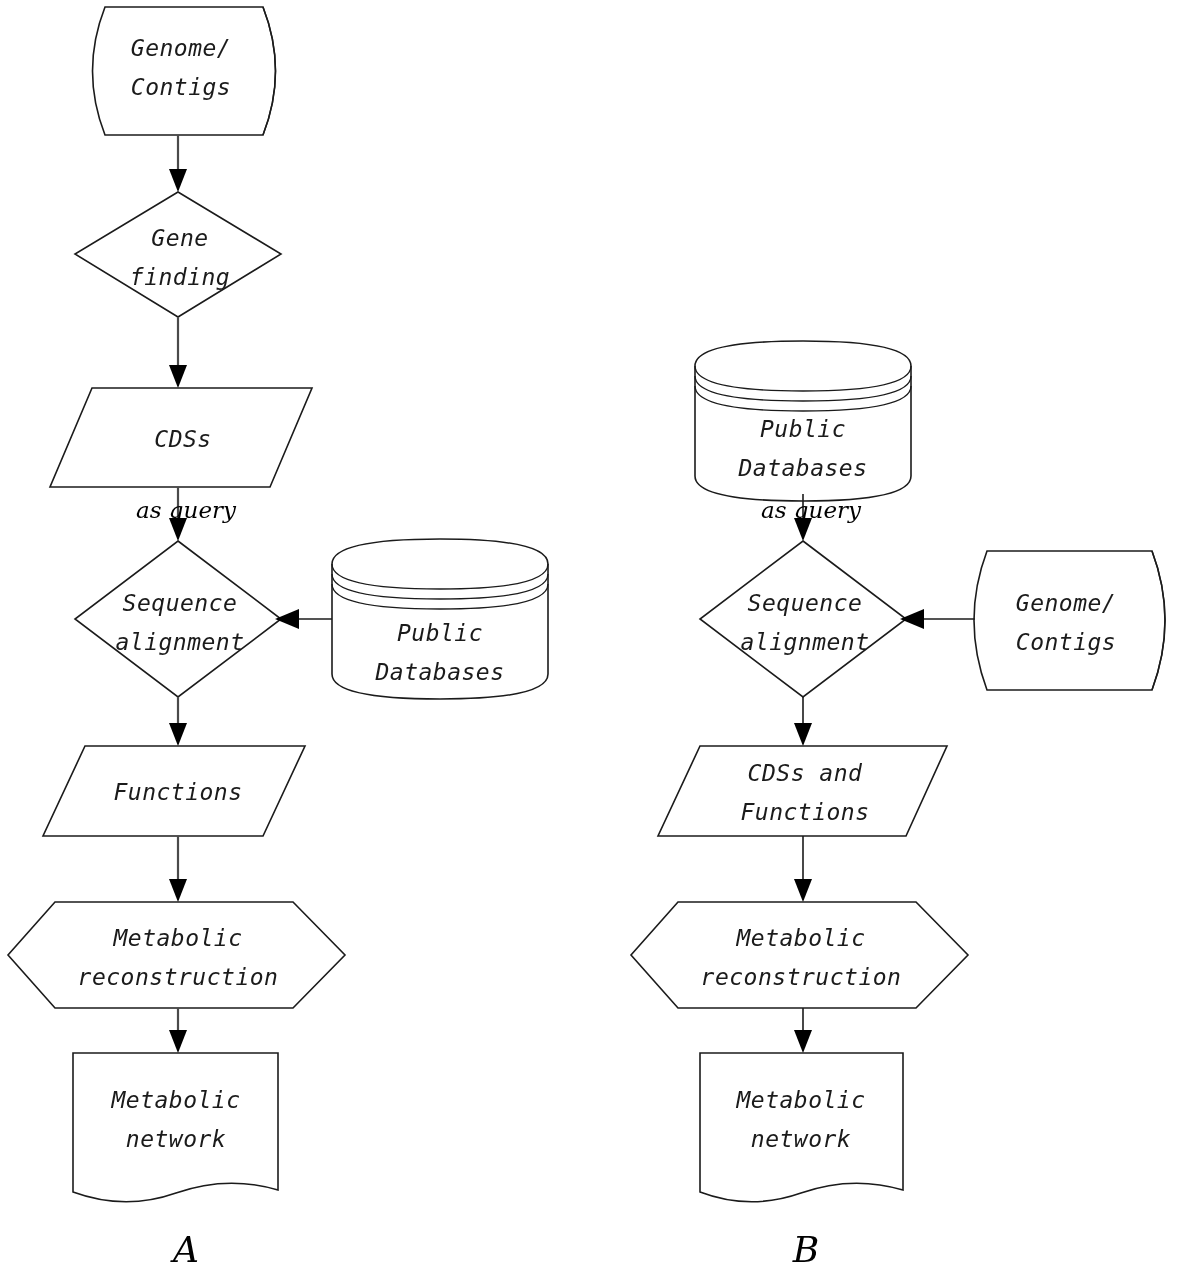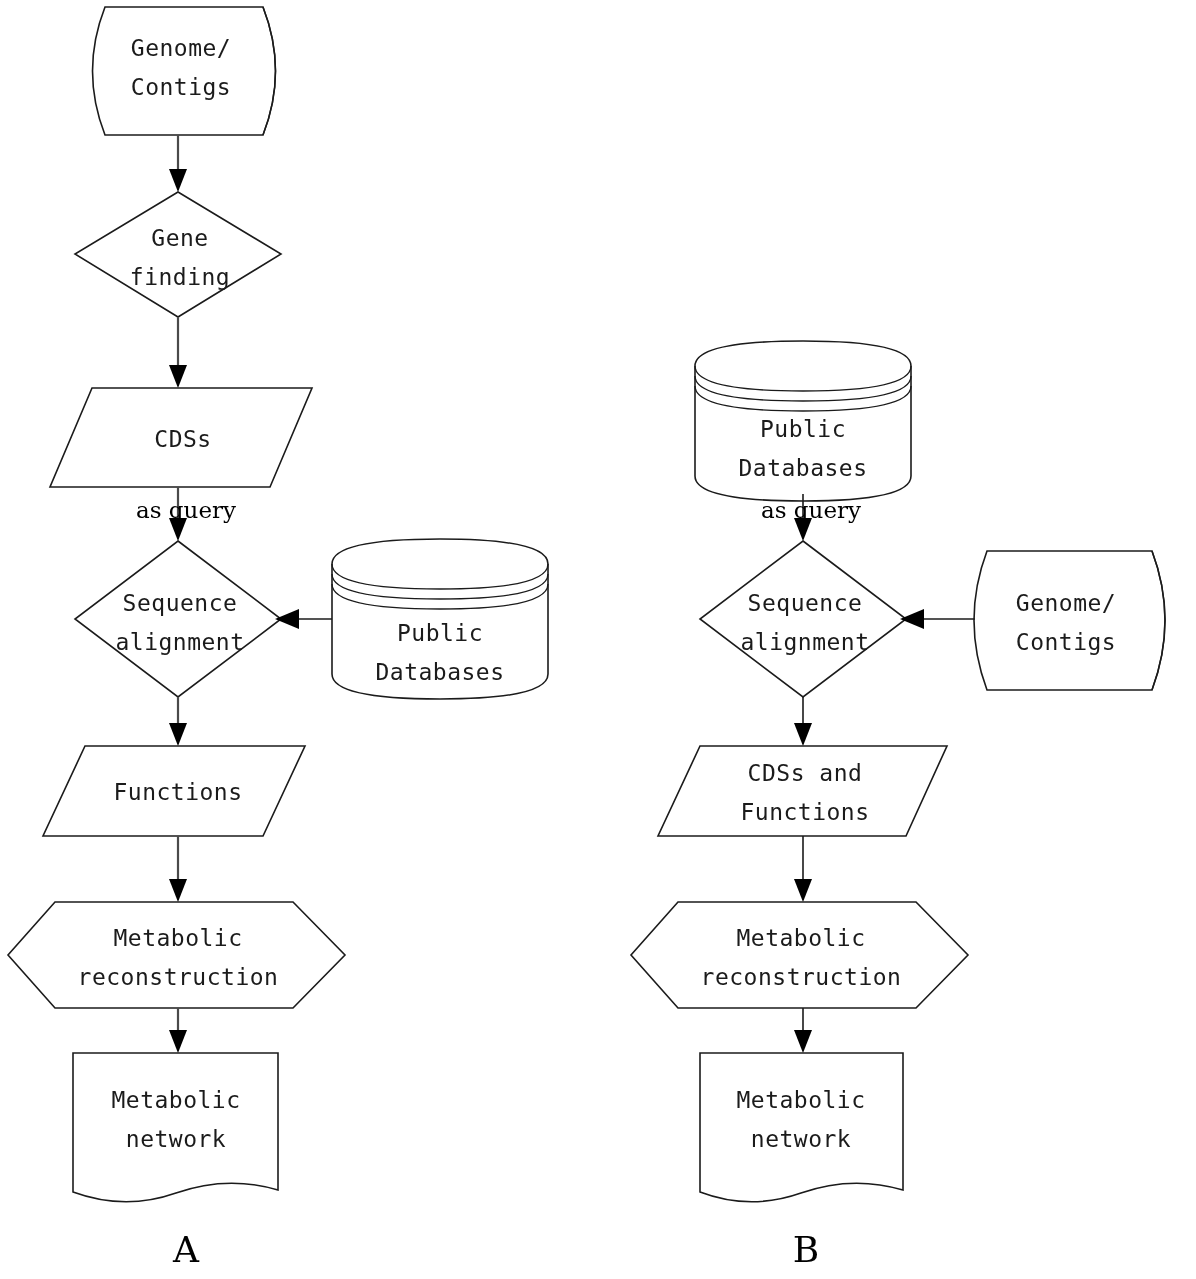--- a/index.html
+++ b/index.html
@@ -10,20 +10,21 @@
   body {
     width: 1196px;
     height: 1279px;
     font-family: "DejaVu Sans Mono", monospace;
     overflow: hidden;
   }
   #diagram-root {
     position: relative;
     width: 1180px;
     height: 1279px;
+    font-style: italic;
   }
   svg#flowchart {
     display: block;
     width: 1196px;
     height: 1279px;
   }
   .shape {
     fill: #ffffff;
     stroke: #1b1b1b;
     stroke-width: 1.6;

